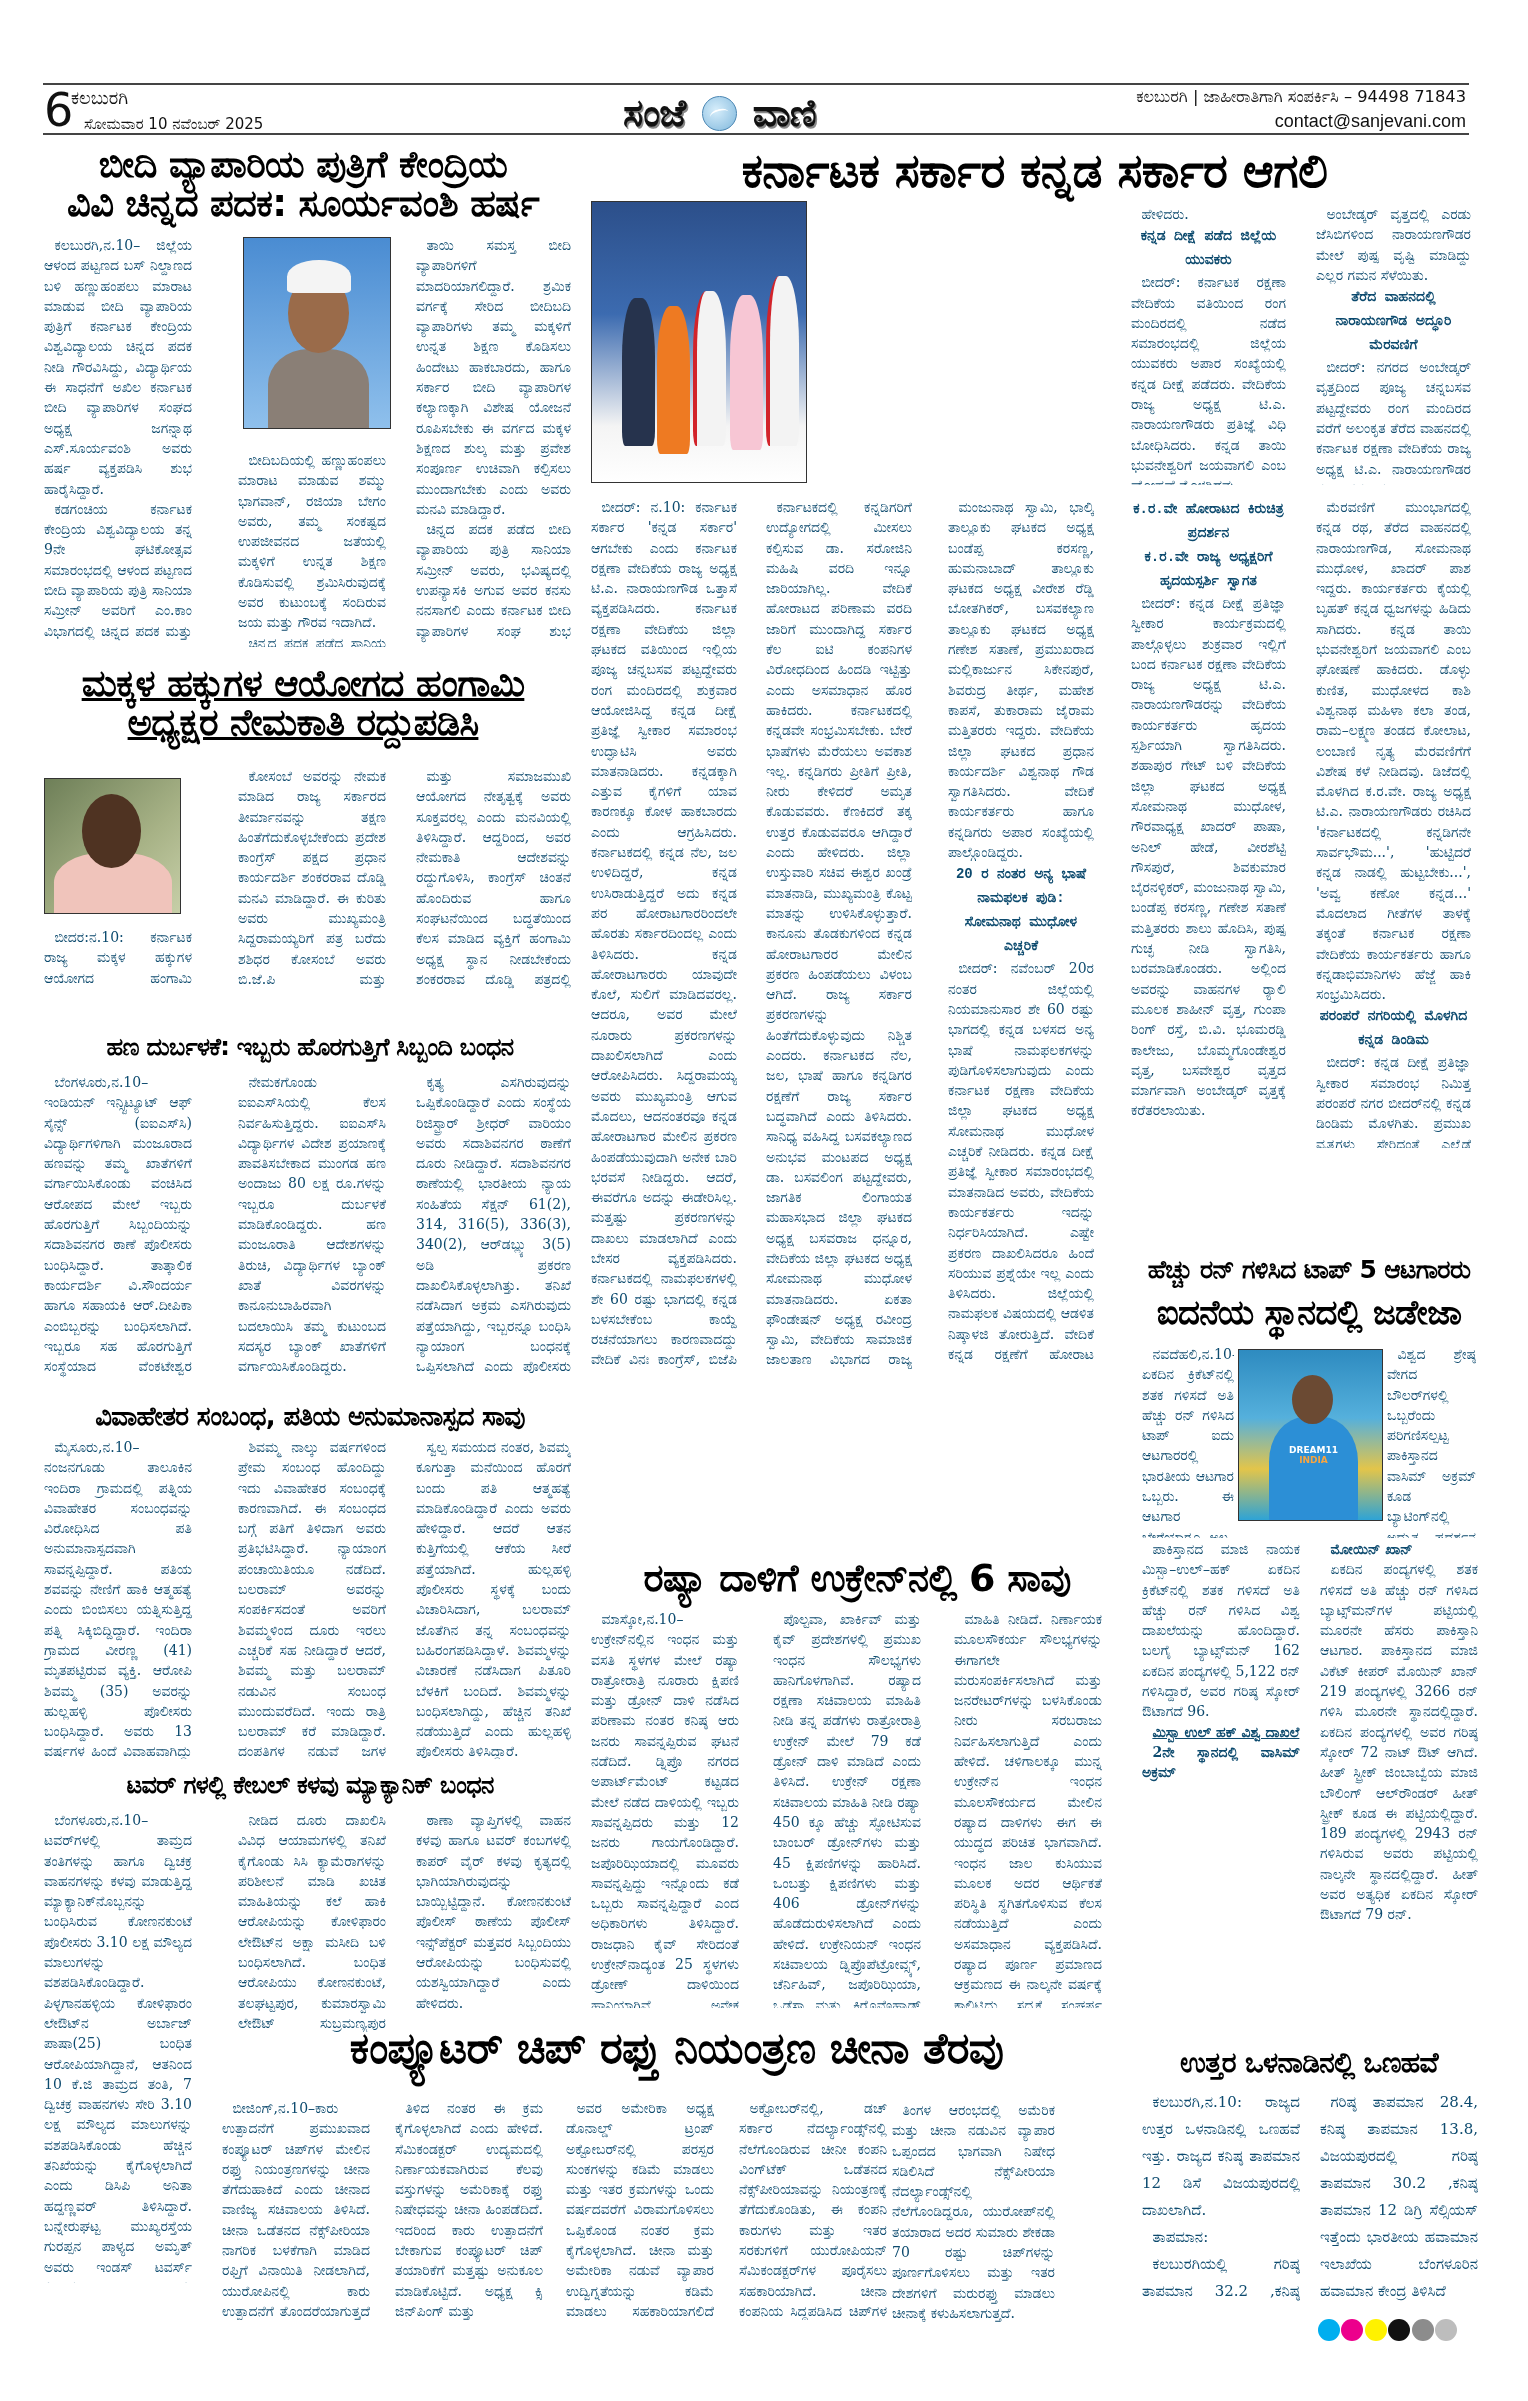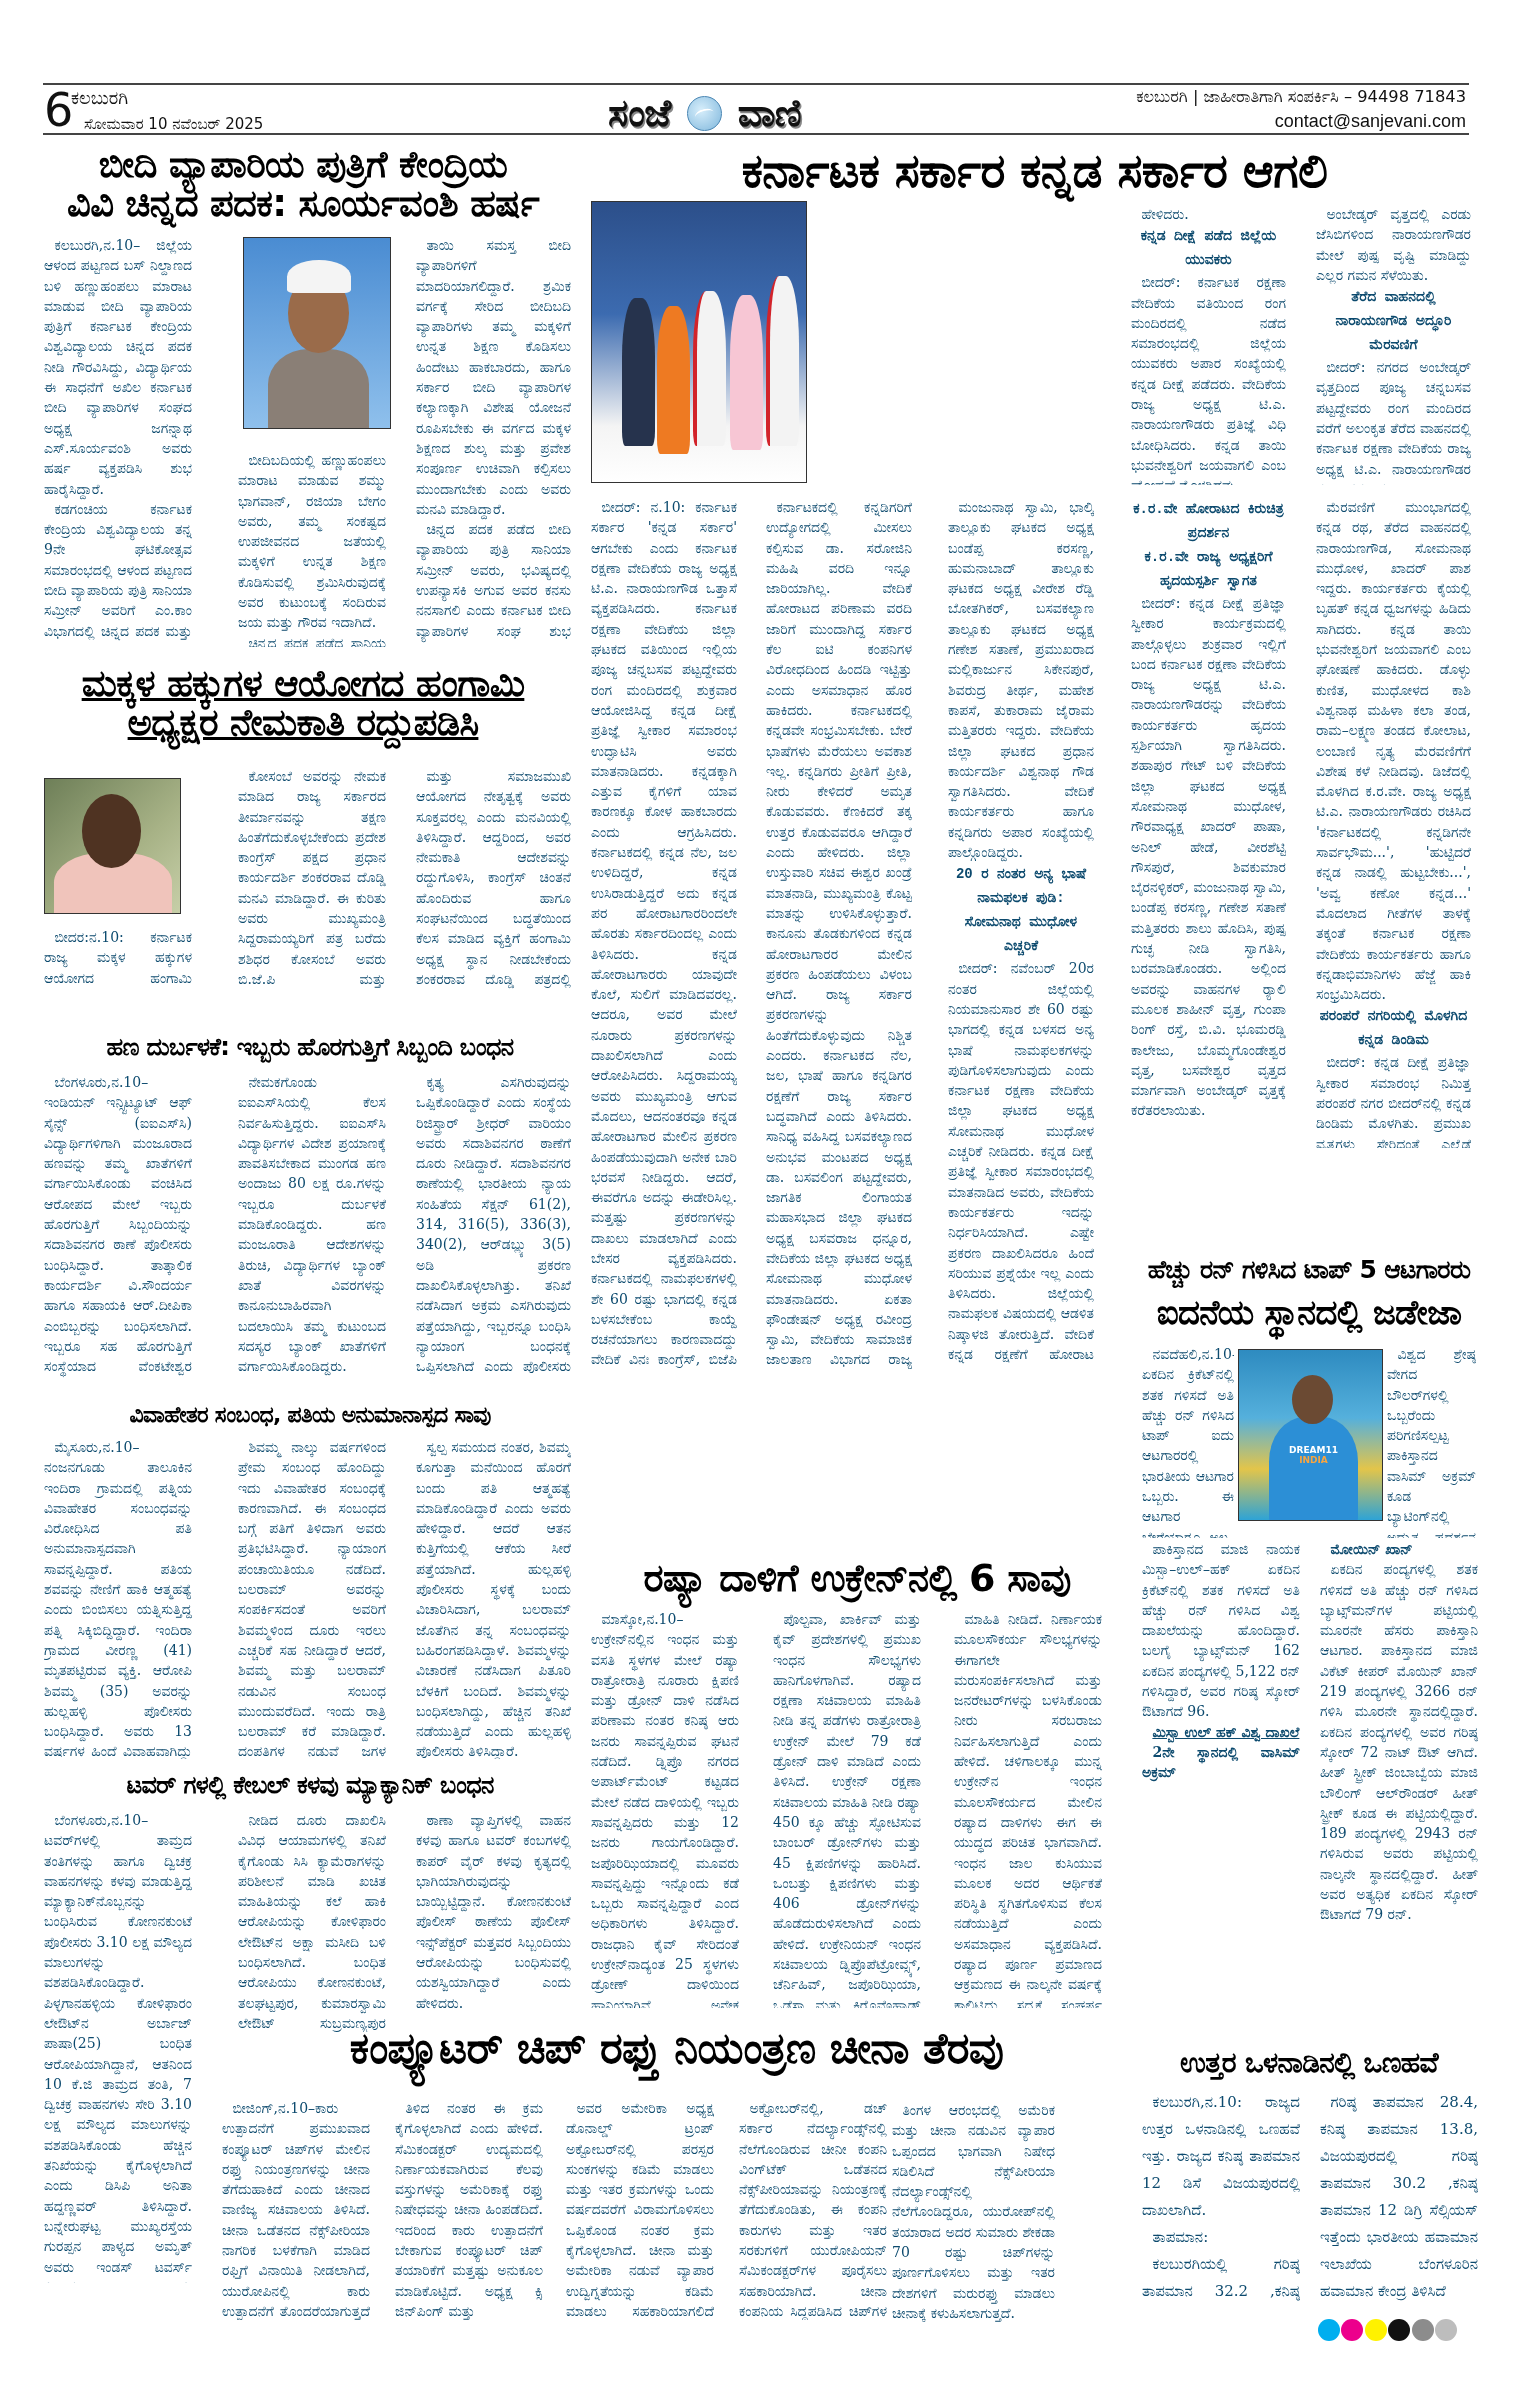--- a/index.html
+++ b/index.html
@@ -2,21 +2,21 @@
 <html style="font-size:12px"><head>
 <meta charset="utf-8">
 <style>
   * { box-sizing: border-box; margin: 0; padding: 0; }
   body { width: 1528px; height: 2401px; background: #ffffff; color: #111; font-family: "DejaVu Serif", serif; overflow: hidden; position: relative; }
   .abs { position: absolute; }
   .masthead-line { position: absolute; left: 43px; right: 59px; height: 2.2px; background: #444; }
   .page-num { left: 44px; top: 87px; font-family: "DejaVu Sans", sans-serif; font-size: 46px; line-height: 1; }
   .city { left: 71px; top: 87px; font-family: "DejaVu Sans", sans-serif; font-size: 18px; }
   .date { left: 84px; top: 115px; font-family: "DejaVu Sans", sans-serif; font-size: 15px; }
-  .logo { left: 608px; top: 90px; display: flex; align-items: center; gap: 16px; }
+  .logo { left: 623px; top: 90px; display: flex; align-items: center; gap: 16px; }
   .logo-text { font-family: "DejaVu Serif", serif; font-weight: bold; font-size: 38px; color: #111; text-shadow: 1.5px 1.5px 0 #888; letter-spacing: -0.7px; }
   .logo-globe { width: 35px; height: 35px; border-radius: 50%; background: radial-gradient(circle at 40% 40%, #d7eefb, #7fb7dc); border: 1.5px solid #4a86b3; position: relative; }
   .logo-globe::after { content: ""; position: absolute; left: 7.4px; top: 12px; width: 19px; height: 9px; border-top: 2.2px solid #fff; border-radius: 50%; transform: rotate(-15deg); }
   .contact-line { right: 62px; top: 87px; font-family: "DejaVu Sans", sans-serif; font-size: 16.3px; }
   .email { right: 62px; top: 111px; font-family: "Liberation Sans", sans-serif; font-size: 18px; }
 
   .hl { position: absolute; font-family: "DejaVu Sans", sans-serif; font-weight: 900; color: #000; line-height: 1.05; letter-spacing: -0.7px; }
   .sub { font-family: Liberation Mono, monospace; font-weight: bold; text-align: center; font-size: 14px; line-height: 24px; }
   .col { position: absolute; font-family: "DejaVu Serif", serif; font-size: 14px; line-height: 20.3px; text-align: justify; color: #0c4a6e; overflow: hidden; }
   .col p { text-indent: 10.4px; }
@@ -90,21 +90,21 @@
 <div class="col" style="left:44px; top:1072px; width:148px; height:308px;">
     <p>ಬೆಂಗಳೂರು,ನ.10–ಇಂಡಿಯನ್ ಇನ್ಸ್ಟಿಟ್ಯೂಟ್ ಆಫ್ ಸೈನ್ಸ್ (ಐಐಎಸ್‌ಸಿ) ವಿದ್ಯಾರ್ಥಿಗಳಿಗಾಗಿ ಮಂಜೂರಾದ ಹಣವನ್ನು ತಮ್ಮ ಖಾತೆಗಳಿಗೆ ವರ್ಗಾಯಿಸಿಕೊಂಡು ವಂಚಿಸಿದ ಆರೋಪದ ಮೇಲೆ ಇಬ್ಬರು ಹೊರಗುತ್ತಿಗೆ ಸಿಬ್ಬಂದಿಯನ್ನು ಸದಾಶಿವನಗರ ಠಾಣೆ ಪೊಲೀಸರು ಬಂಧಿಸಿದ್ದಾರೆ. ತಾತ್ಕಾಲಿಕ ಕಾರ್ಯದರ್ಶಿ ವಿ.ಸೌಂದರ್ಯ ಹಾಗೂ ಸಹಾಯಕಿ ಆರ್.ದೀಪಿಕಾ ಎಂಬಿಬ್ಬರನ್ನು ಬಂಧಿಸಲಾಗಿದೆ. ಇಬ್ಬರೂ ಸಹ ಹೊರಗುತ್ತಿಗೆ ಸಂಸ್ಥೆಯಾದ ವೆಂಕಟೇಶ್ವರ ಎಂಟರ್‌ಪ್ರೈಸಸ್ ಮೂಲಕ</p>
   </div>
 <div class="col" style="left:238px; top:1072px; width:148px; height:308px;">
     <p>ನೇಮಕಗೊಂಡು ಐಐಎಸ್‌ಸಿಯಲ್ಲಿ ಕೆಲಸ ನಿರ್ವಹಿಸುತ್ತಿದ್ದರು. ಐಐಎಸ್‌ಸಿ ವಿದ್ಯಾರ್ಥಿಗಳ ವಿದೇಶ ಪ್ರಯಾಣಕ್ಕೆ ಪಾವತಿಸಬೇಕಾದ ಮುಂಗಡ ಹಣ ಅಂದಾಜು 80 ಲಕ್ಷ ರೂ.ಗಳನ್ನು ಇಬ್ಬರೂ ದುರ್ಬಳಕೆ ಮಾಡಿಕೊಂಡಿದ್ದರು. ಹಣ ಮಂಜೂರಾತಿ ಆದೇಶಗಳನ್ನು ತಿರುಚಿ, ವಿದ್ಯಾರ್ಥಿಗಳ ಬ್ಯಾಂಕ್ ಖಾತೆ ವಿವರಗಳನ್ನು ಕಾನೂನುಬಾಹಿರವಾಗಿ ಬದಲಾಯಿಸಿ ತಮ್ಮ ಕುಟುಂಬದ ಸದಸ್ಯರ ಬ್ಯಾಂಕ್ ಖಾತೆಗಳಿಗೆ ವರ್ಗಾಯಿಸಿಕೊಂಡಿದ್ದರು. ಸಂಸ್ಥೆಯ ಆಂತರಿಕ ತನಿಖೆಯಲ್ಲಿ ಇಬ್ಬರು ಹಣ ದುರ್ಬಳಕೆ ಮಾಡಿಕೊಂಡಿರುವುದು ಪತ್ತೆಯಾಗಿತ್ತು. ಇಬ್ಬರೂ ಸಹ</p>
   </div>
 <div class="col" style="left:416px; top:1072px; width:155px; height:308px;">
     <p>ಕೃತ್ಯ ಎಸಗಿರುವುದನ್ನು ಒಪ್ಪಿಕೊಂಡಿದ್ದಾರೆ ಎಂದು ಸಂಸ್ಥೆಯ ರಿಜಿಸ್ಟ್ರಾರ್ ಶ್ರೀಧರ್ ವಾರಿಯಂ ಅವರು ಸದಾಶಿವನಗರ ಠಾಣೆಗೆ ದೂರು ನೀಡಿದ್ದಾರೆ. ಸದಾಶಿವನಗರ ಠಾಣೆಯಲ್ಲಿ ಭಾರತೀಯ ನ್ಯಾಯ ಸಂಹಿತೆಯ ಸೆಕ್ಷನ್ 61(2), 314, 316(5), 336(3), 340(2), ಆರ್‌ಡಬ್ಲ್ಯು 3(5) ಅಡಿ ಪ್ರಕರಣ ದಾಖಲಿಸಿಕೊಳ್ಳಲಾಗಿತ್ತು. ತನಿಖೆ ನಡೆಸಿದಾಗ ಅಕ್ರಮ ಎಸಗಿರುವುದು ಪತ್ತೆಯಾಗಿದ್ದು, ಇಬ್ಬರನ್ನೂ ಬಂಧಿಸಿ ನ್ಯಾಯಾಂಗ ಬಂಧನಕ್ಕೆ ಒಪ್ಪಿಸಲಾಗಿದೆ ಎಂದು ಪೊಲೀಸರು ತಿಳಿಸಿದ್ದಾರೆ.</p>
   </div>
 
-<div class="hl" style="left:44px; top:1403px; width:532px; font-size:22px; text-align:center;">ವಿವಾಹೇತರ ಸಂಬಂಧ, ಪತಿಯ ಅನುಮಾನಾಸ್ಪದ ಸಾವು</div>
+<div class="hl" style="left:44px; top:1403px; width:532px; font-size:26px; text-align:center;">ವಿವಾಹೇತರ ಸಂಬಂಧ, ಪತಿಯ ಅನುಮಾನಾಸ್ಪದ ಸಾವು</div>
 <div class="col" style="left:44px; top:1437px; width:148px; height:322px;">
     <p>ಮೈಸೂರು,ನ.10–ನಂಜನಗೂಡು ತಾಲೂಕಿನ ಇಂದಿರಾ ಗ್ರಾಮದಲ್ಲಿ ಪತ್ನಿಯ ವಿವಾಹೇತರ ಸಂಬಂಧವನ್ನು ವಿರೋಧಿಸಿದ ಪತಿ ಅನುಮಾನಾಸ್ಪದವಾಗಿ ಸಾವನ್ನಪ್ಪಿದ್ದಾರೆ. ಪತಿಯ ಶವವನ್ನು ನೇಣಿಗೆ ಹಾಕಿ ಆತ್ಮಹತ್ಯೆ ಎಂದು ಬಿಂಬಿಸಲು ಯತ್ನಿಸುತ್ತಿದ್ದ ಪತ್ನಿ ಸಿಕ್ಕಿಬಿದ್ದಿದ್ದಾರೆ. ಇಂದಿರಾ ಗ್ರಾಮದ ವೀರಣ್ಣ (41) ಮೃತಪಟ್ಟಿರುವ ವ್ಯಕ್ತಿ. ಆರೋಪಿ ಶಿವಮ್ಮ (35) ಅವರನ್ನು ಹುಲ್ಲಹಳ್ಳಿ ಪೊಲೀಸರು ಬಂಧಿಸಿದ್ದಾರೆ. ಅವರು 13 ವರ್ಷಗಳ ಹಿಂದೆ ವಿವಾಹವಾಗಿದ್ದು ದಂಪತಿಗೆ ಇಬ್ಬರು ಗಂಡು ಮಕ್ಕಳಿದ್ದಾರೆ. ಎಚ್‌ಡಿ ಕೋಟೆ ನಿವಾಸಿ ಬಲರಾಮ್ ಜೊತೆ</p>
   </div>
 <div class="col" style="left:238px; top:1437px; width:148px; height:322px;">
     <p>ಶಿವಮ್ಮ ನಾಲ್ಕು ವರ್ಷಗಳಿಂದ ಪ್ರೇಮ ಸಂಬಂಧ ಹೊಂದಿದ್ದು ಇದು ವಿವಾಹೇತರ ಸಂಬಂಧಕ್ಕೆ ಕಾರಣವಾಗಿದೆ. ಈ ಸಂಬಂಧದ ಬಗ್ಗೆ ಪತಿಗೆ ತಿಳಿದಾಗ ಅವರು ಪ್ರತಿಭಟಿಸಿದ್ದಾರೆ. ನ್ಯಾಯಾಂಗ ಪಂಚಾಯಿತಿಯೂ ನಡೆದಿದೆ. ಬಲರಾಮ್ ಅವರನ್ನು ಸಂಪರ್ಕಿಸದಂತೆ ಅವರಿಗೆ ಶಿವಮ್ಮಳಿಂದ ದೂರು ಇರಲು ಎಚ್ಚರಿಕೆ ಸಹ ನೀಡಿದ್ದಾರೆ ಆದರೆ, ಶಿವಮ್ಮ ಮತ್ತು ಬಲರಾಮ್ ನಡುವಿನ ಸಂಬಂಧ ಮುಂದುವರೆದಿದೆ. ಇಂದು ರಾತ್ರಿ ಬಲರಾಮ್ ಕರೆ ಮಾಡಿದ್ದಾರೆ. ದಂಪತಿಗಳ ನಡುವೆ ಜಗಳ ನಡೆದಿತ್ತು. ಊಟದ ನಂತರ, ಪತಿ ನಿದ್ರಿಸುತ್ತಿದ್ದರು.</p>
   </div>
 <div class="col" style="left:416px; top:1437px; width:155px; height:322px;">
     <p>ಸ್ವಲ್ಪ ಸಮಯದ ನಂತರ, ಶಿವಮ್ಮ ಕೂಗುತ್ತಾ ಮನೆಯಿಂದ ಹೊರಗೆ ಬಂದು ಪತಿ ಆತ್ಮಹತ್ಯೆ ಮಾಡಿಕೊಂಡಿದ್ದಾರೆ ಎಂದು ಅವರು ಹೇಳಿದ್ದಾರೆ. ಆದರೆ ಆತನ ಕುತ್ತಿಗೆಯಲ್ಲಿ ಆಕೆಯ ಸೀರೆ ಪತ್ತೆಯಾಗಿದೆ. ಹುಲ್ಲಹಳ್ಳಿ ಪೊಲೀಸರು ಸ್ಥಳಕ್ಕೆ ಬಂದು ವಿಚಾರಿಸಿದಾಗ, ಬಲರಾಮ್ ಜೊತೆಗಿನ ತನ್ನ ಸಂಬಂಧವನ್ನು ಬಹಿರಂಗಪಡಿಸಿದ್ದಾಳೆ. ಶಿವಮ್ಮಳನ್ನು ವಿಚಾರಣೆ ನಡೆಸಿದಾಗ ಪಿತೂರಿ ಬೆಳಕಿಗೆ ಬಂದಿದೆ. ಶಿವಮ್ಮಳನ್ನು ಬಂಧಿಸಲಾಗಿದ್ದು, ಹೆಚ್ಚಿನ ತನಿಖೆ ನಡೆಯುತ್ತಿದೆ ಎಂದು ಹುಲ್ಲಹಳ್ಳಿ ಪೊಲೀಸರು ತಿಳಿಸಿದ್ದಾರೆ.</p>
   </div>
 

